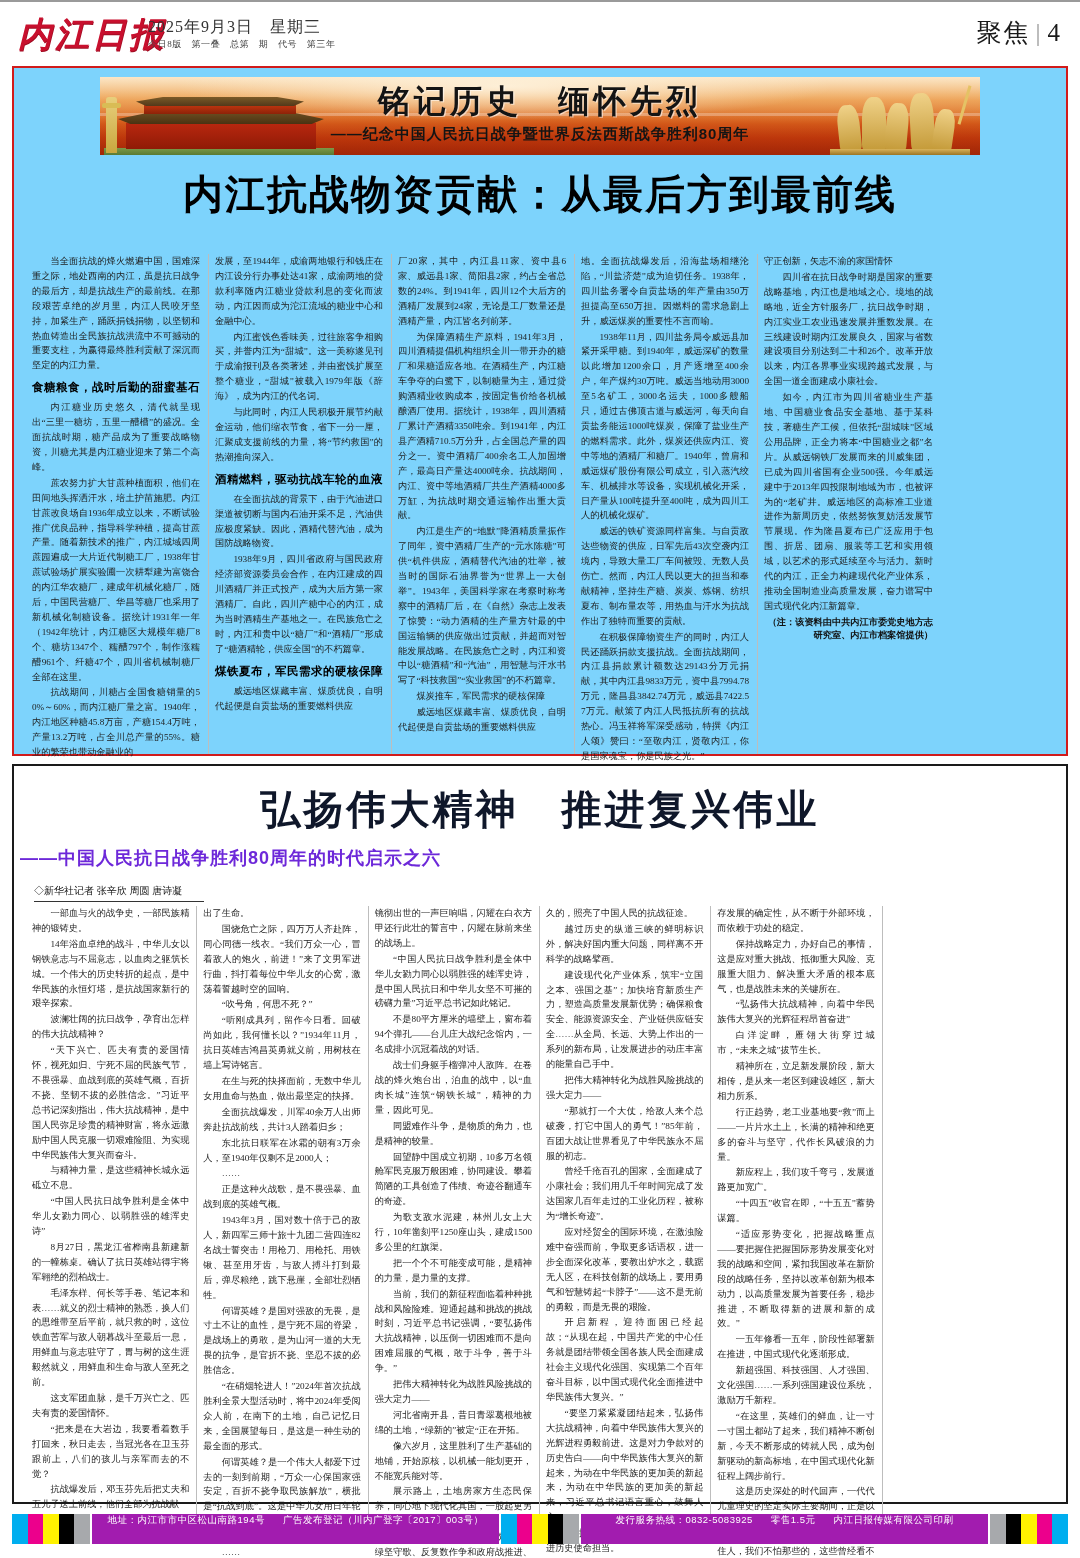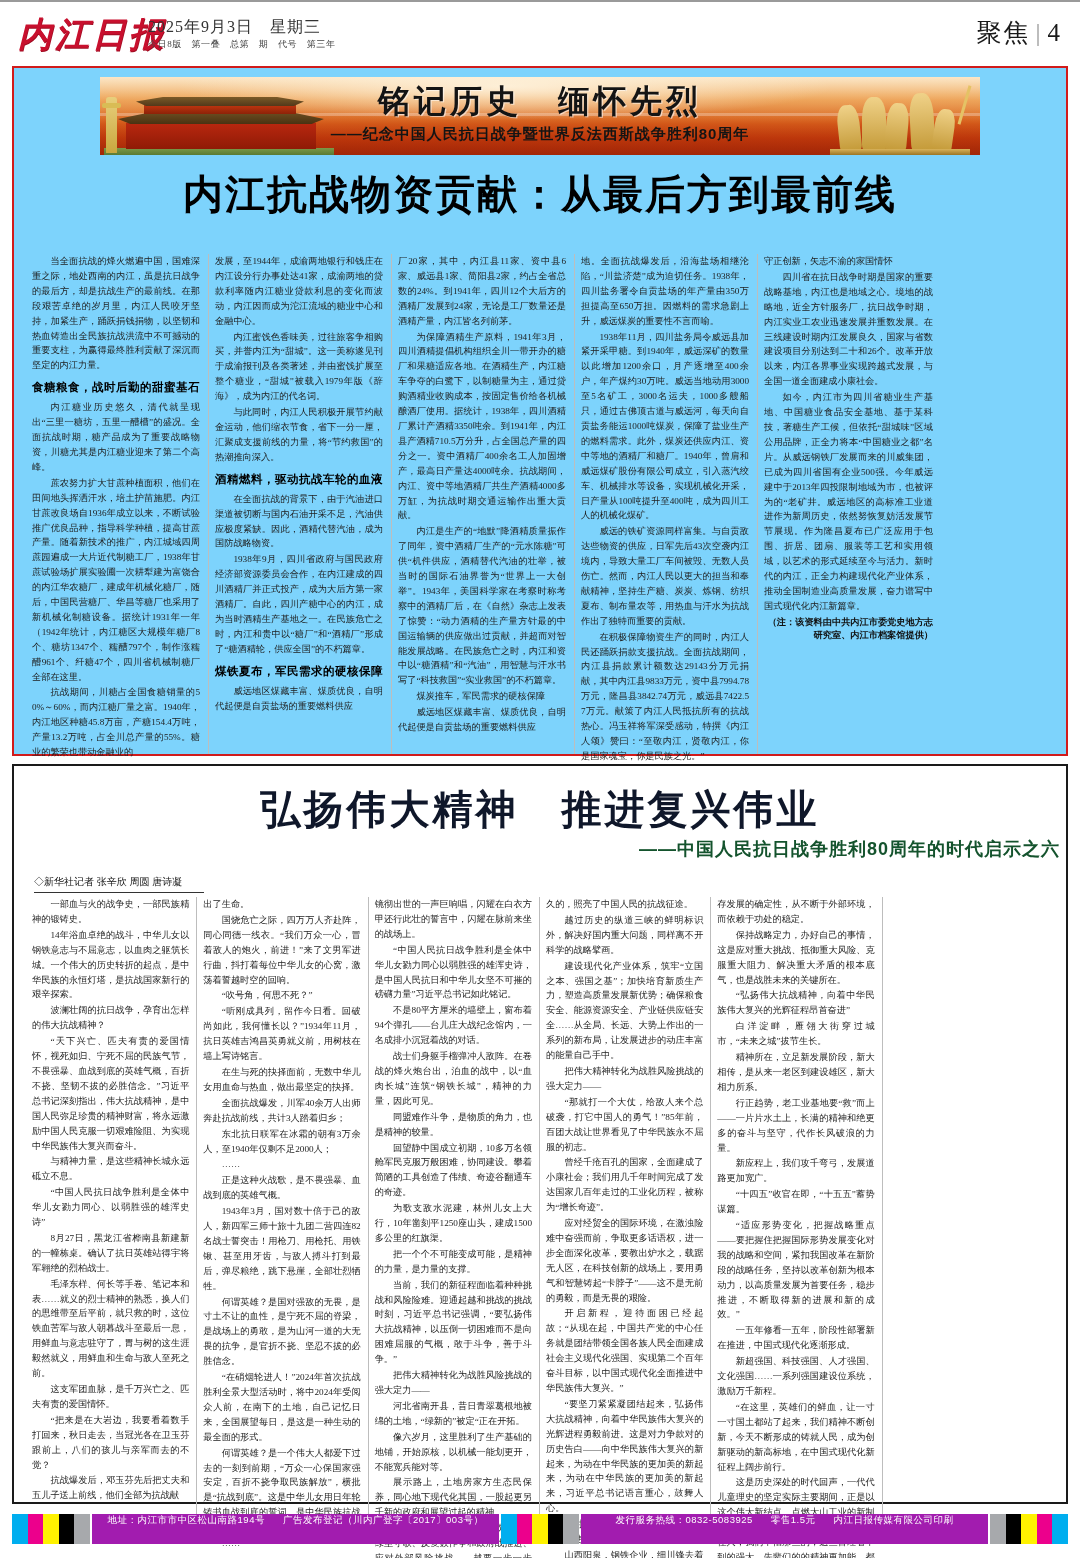--- a/index.html
+++ b/index.html
@@ -177,24 +177,24 @@
     background: #fff;
     padding: 8px 6px 4px;
   }
   .headline2 {
     text-align: center;
     font-family: "Liberation Sans", sans-serif;
     font-size: 40px; font-weight: bold; color: #0f172a;
     letter-spacing: 3px; margin-top: 8px;
   }
   .headline2-sub {
-    text-align: right;
-    font-family: "Liberation Sans", sans-serif;
-    font-size: 18px; font-weight: bold; color: #14532d;
-    letter-spacing: 1px; 
+    text-align: left;
+    font-family: "Liberation Sans", sans-serif;
+    font-size: 18px; font-weight: bold; color: #6d28d9;
+    letter-spacing: 1px; margin-top: 9px;
   }
   .byline {
     margin: 14px 0 0 14px;
     font-size: 10px; color: #111;
     font-family: "Liberation Sans", sans-serif;
     width: 170px;
     border-bottom: 1px solid #333;
     padding-bottom: 3px;
   }
   .cols2 {

